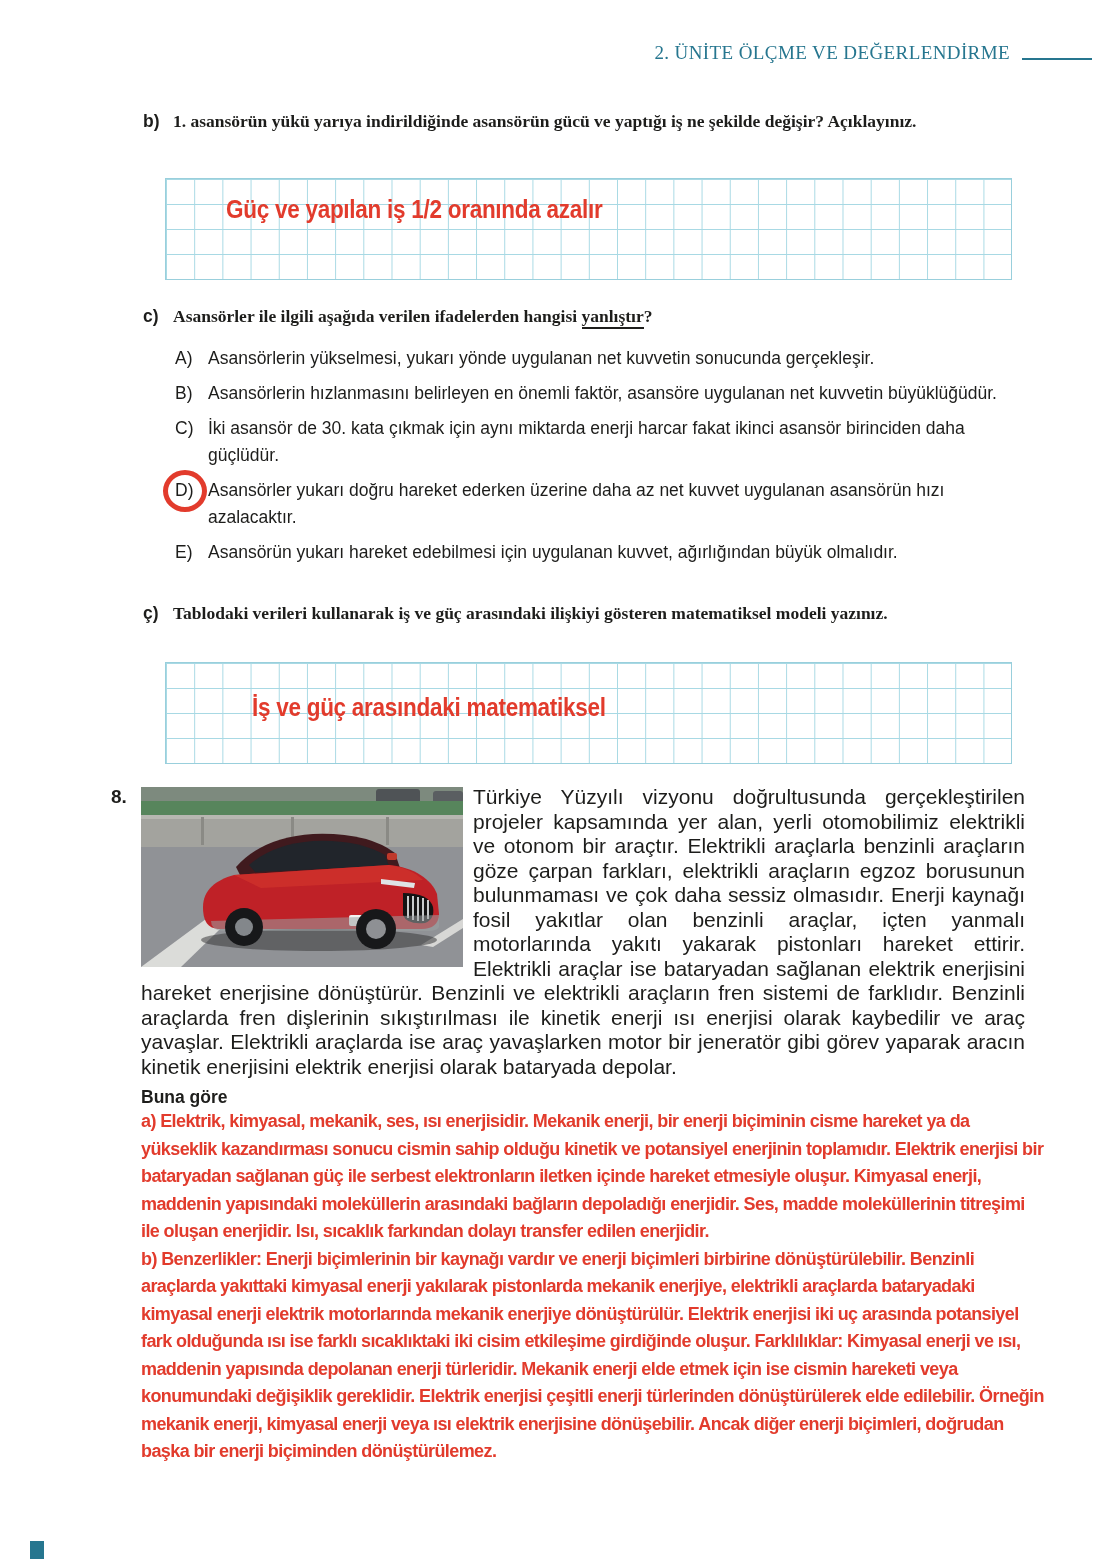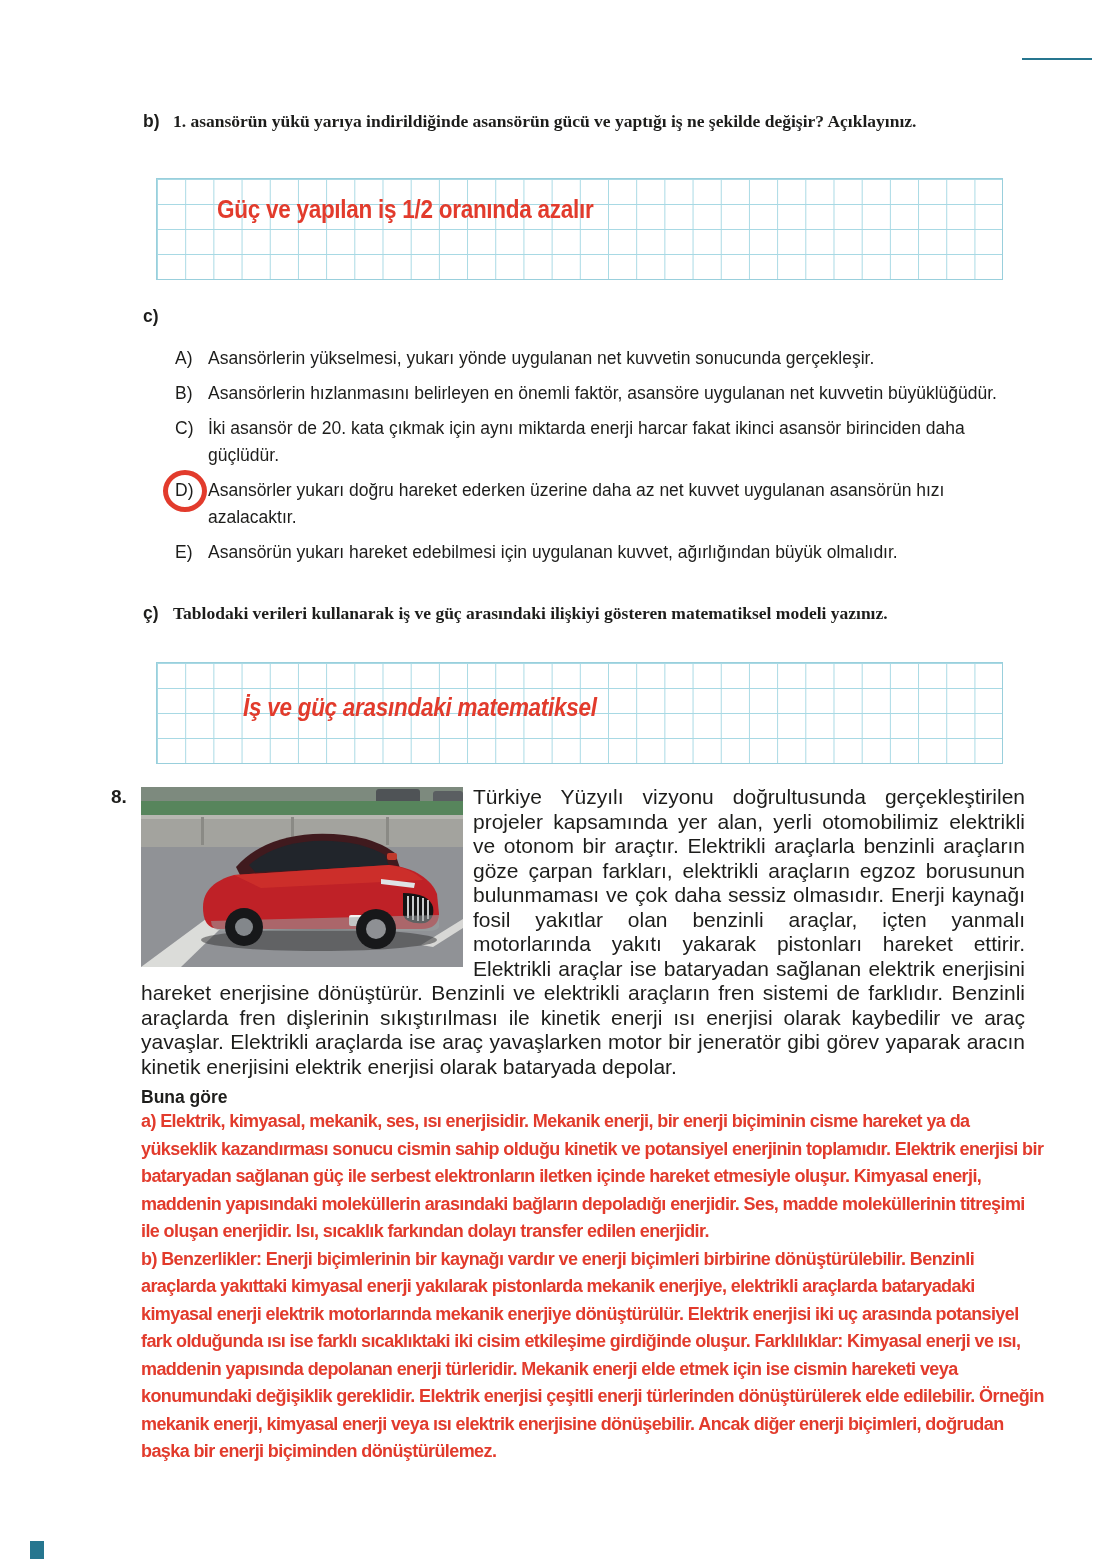--- a/index.html
+++ b/index.html
@@ -18,21 +18,21 @@
 
   
   .q-block { position:absolute; left:143px; width:880px; }
   .q-row { display:flex; align-items:flex-start; }
   .q-label { flex:0 0 30px; font-weight:bold; font-size:17.5px; line-height:26px; }
   .q-text  { font-weight:bold; font-size:17.5px; line-height:26px;font-family:Liberation Serif, serif; }
   .underlined { border-bottom:2px solid #1d1d1b; padding-bottom:1px; }
 
   
   .grid-box {
-    position:absolute; left:156px; width:845px; height:100px;
+    position:absolute; left:165px; width:845px; height:100px;
     border:1px solid #99cfdc;
     background-image:
       linear-gradient(to right, #a8d9e4 1px, transparent 1px),
       linear-gradient(to bottom, #a8d9e4 1px, transparent 1px);
     background-size:28.2px 25px;
   }
   .grid-answer {
     position:absolute; color:#e23b2c; font-weight:bold; white-space:nowrap;
     font-size:25px; letter-spacing:-0.3px;
     transform:scaleX(0.9); transform-origin:left center;
@@ -61,69 +61,71 @@
   .red-answers { color:#e23b2c; font-weight:bold; font-size:18px; line-height:27.5px; letter-spacing:-0.6px; }
   .red-answers p { margin:0; }
 
   .footer-tab { position:absolute; left:30px; top:1541px; width:14px; height:18px; background:#26768f; }
 </style>
 </head>
 <body>
 
 <div class="page">
 
+  <div class="header-title">2. ÜNİTE ÖLÇME VE DEĞERLENDİRME</div>
   <div class="header-rule"></div>
 
   <div class="q-block" style="top:108px;">
     <div class="q-row">
       <span class="q-label">b)</span>
       <span class="q-text">1. asansörün yükü yarıya indirildiğinde asansörün gücü ve yaptığı iş ne şekilde değişir? Açıklayınız.</span>
     </div>
   </div>
 
   <div class="grid-box" style="top:178px;">
     <span class="grid-answer a1">Güç ve yapılan iş 1/2 oranında azalır</span>
   </div>
 
   <div class="q-block" style="top:303px;">
     <div class="q-row mc-heading">
       <span class="q-label">c)</span>
+      <span class="q-text"><span>Asansörler ile ilgili aşağıda verilen ifadelerden hangisi </span><span class="underlined">yanlıştır</span><span>?</span></span>
     </div>
     <div class="options">
       <div class="option">
         <span class="opt-letter">A)</span>
         <div class="opt-text">Asansörlerin yükselmesi, yukarı yönde uygulanan net kuvvetin sonucunda gerçekleşir.</div>
       </div>
       <div class="option">
         <span class="opt-letter">B)</span>
         <div class="opt-text">Asansörlerin hızlanmasını belirleyen en önemli faktör, asansöre uygulanan net kuvvetin büyüklüğüdür.</div>
       </div>
       <div class="option">
         <span class="opt-letter">C)</span>
-        <div class="opt-text">İki asansör de 20. kata çıkmak için aynı miktarda enerji harcar fakat ikinci asansör birinciden daha güçlüdür.</div>
+        <div class="opt-text">İki asansör de 30. kata çıkmak için aynı miktarda enerji harcar fakat ikinci asansör birinciden daha güçlüdür.</div>
       </div>
       <div class="option">
         <span class="opt-letter">D)<span class="circle-mark"></span></span>
         <div class="opt-text">Asansörler yukarı doğru hareket ederken üzerine daha az net kuvvet uygulanan asansörün hızı azalacaktır.</div>
       </div>
       <div class="option">
         <span class="opt-letter">E)</span>
         <div class="opt-text">Asansörün yukarı hareket edebilmesi için uygulanan kuvvet, ağırlığından büyük olmalıdır.</div>
       </div>
     </div>
   </div>
 
   <div class="q-block" style="top:600px;">
     <div class="q-row">
       <span class="q-label">ç)</span>
       <span class="q-text">Tablodaki verileri kullanarak iş ve güç arasındaki ilişkiyi gösteren matematiksel modeli yazınız.</span>
     </div>
   </div>
 
-  <div class="grid-box" style="top:662px;font-style:italic;">
+  <div class="grid-box" style="top:662px;">
     <span class="grid-answer a2">İş ve güç arasındaki matematiksel</span>
   </div>
 
   <div class="q8-number">8.</div>
 
   <div class="q8-body">
     <p class="q8-para">
       <span class="car-figure">
           <svg viewBox="0 0 322 180" xmlns="http://www.w3.org/2000/svg">
         <rect x="0" y="0" width="322" height="22" fill="#7d8a7e"></rect>

